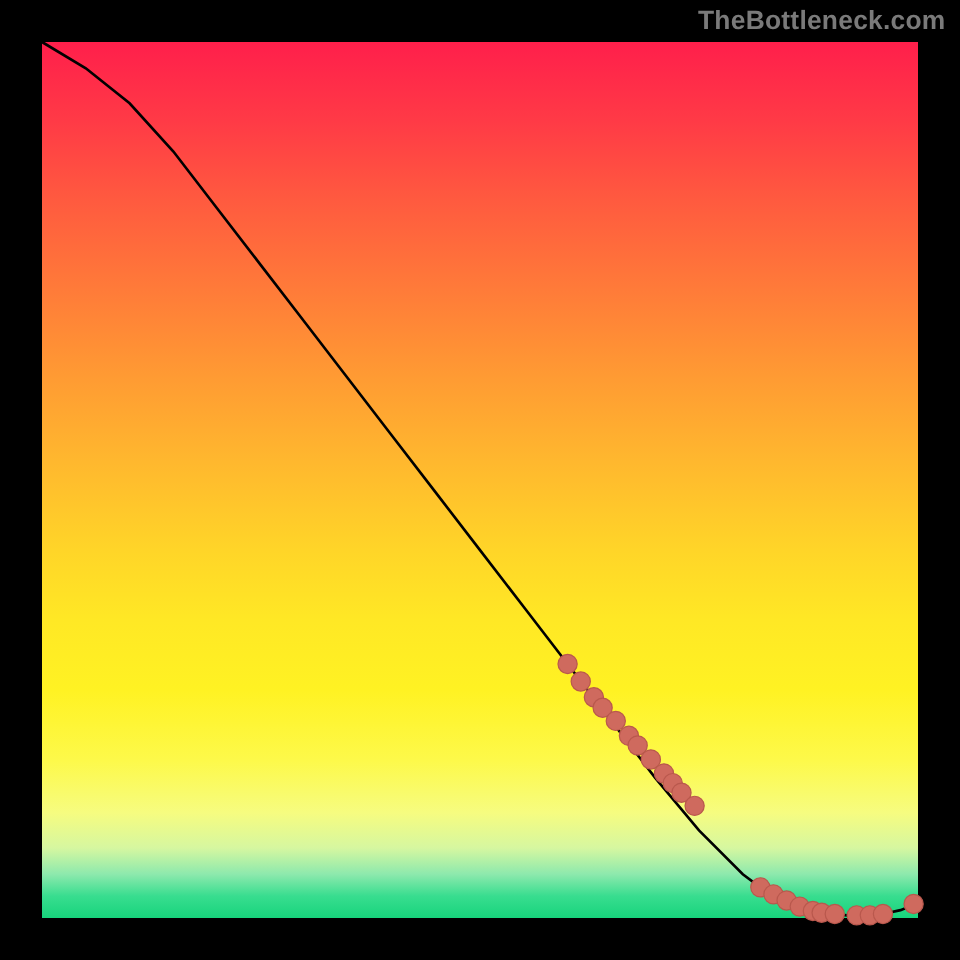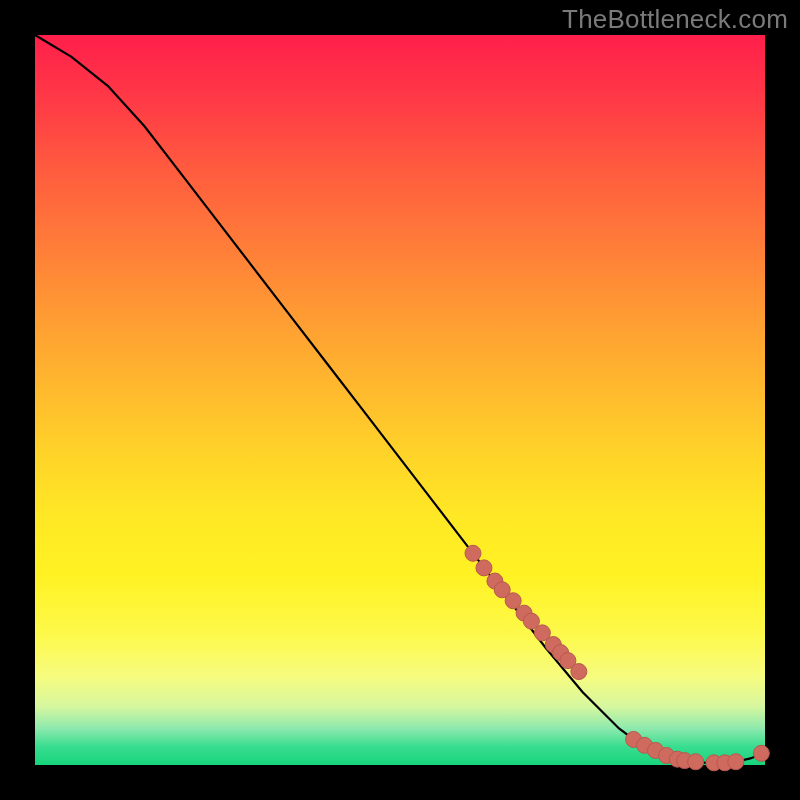--- a/index.html
+++ b/index.html
@@ -15,22 +15,22 @@
     position: relative;
     width: 800px;
     height: 800px;
     background: #000;
   }
   .watermark {
     position: absolute;
     top: 4px;
     right: 12px;
     color: #7a7a7a;
-    font-size: 26px;
-    font-weight: 400;
+    font-size: 22px;
+    font-weight: 700;
     letter-spacing: 0.2px;
     user-select: none;
   }
   .plot {
     position: absolute;
     left: 35px;
     top: 35px;
     width: 730px;
     height: 730px;
     

